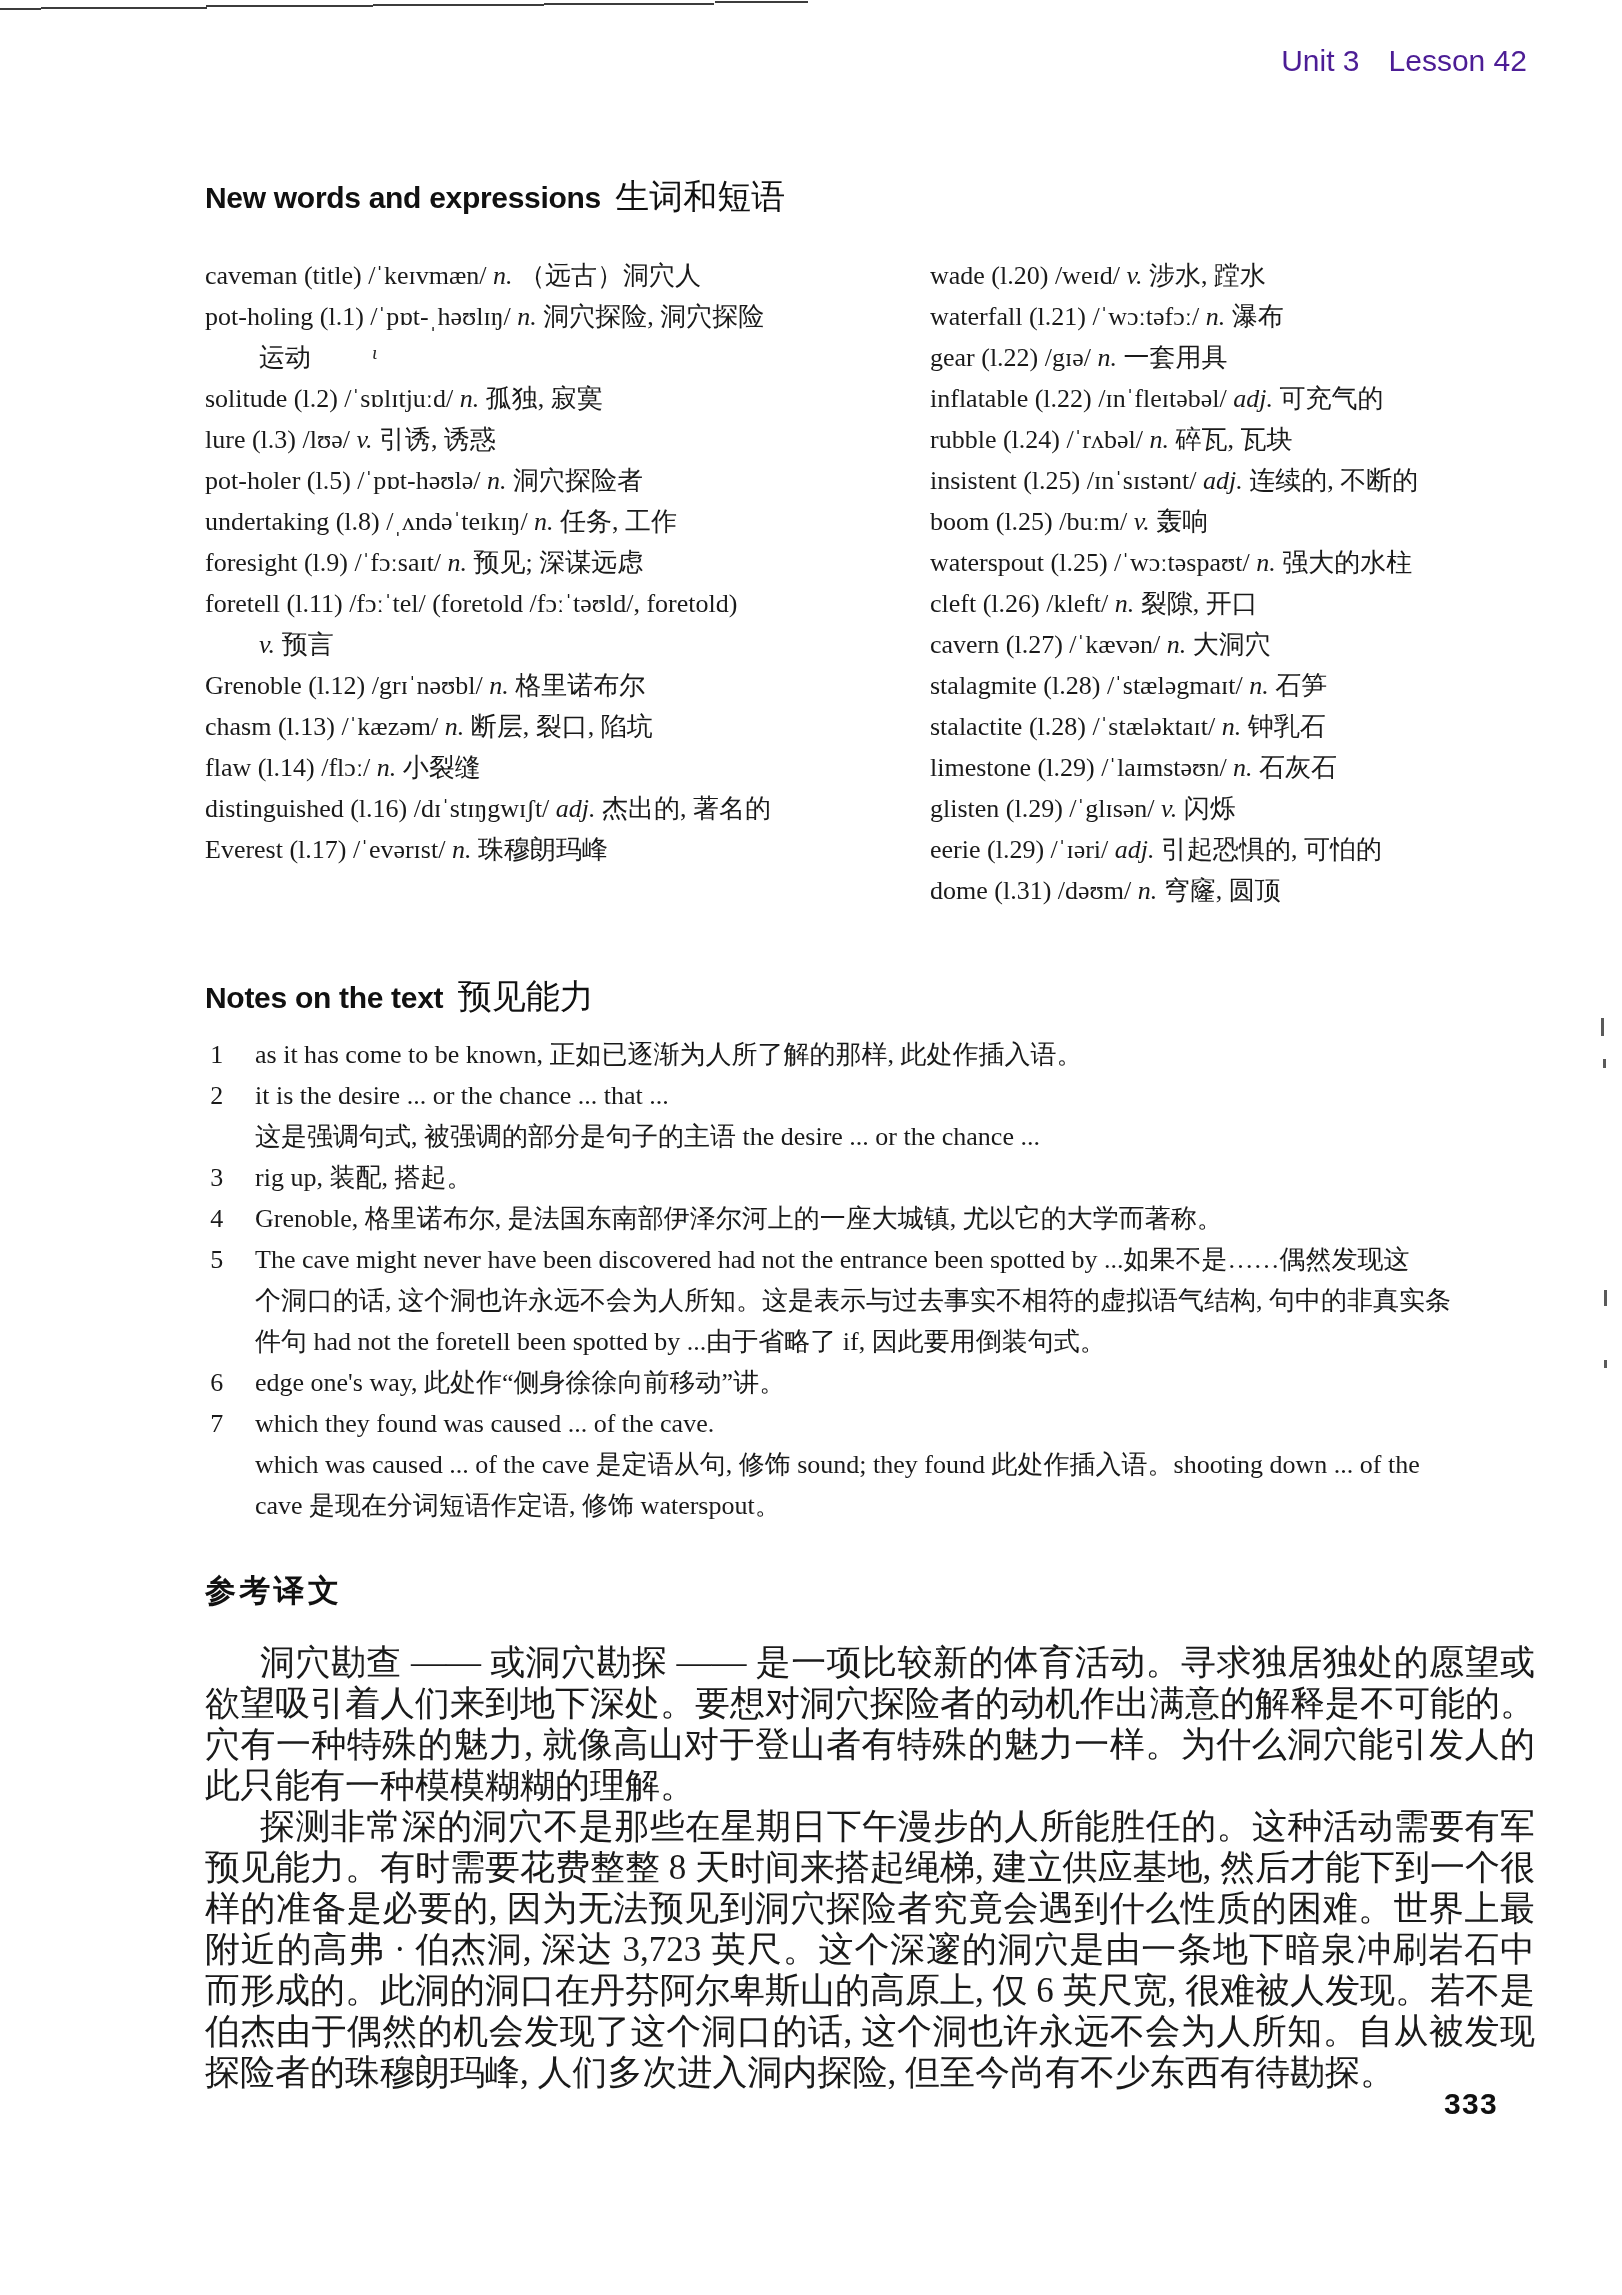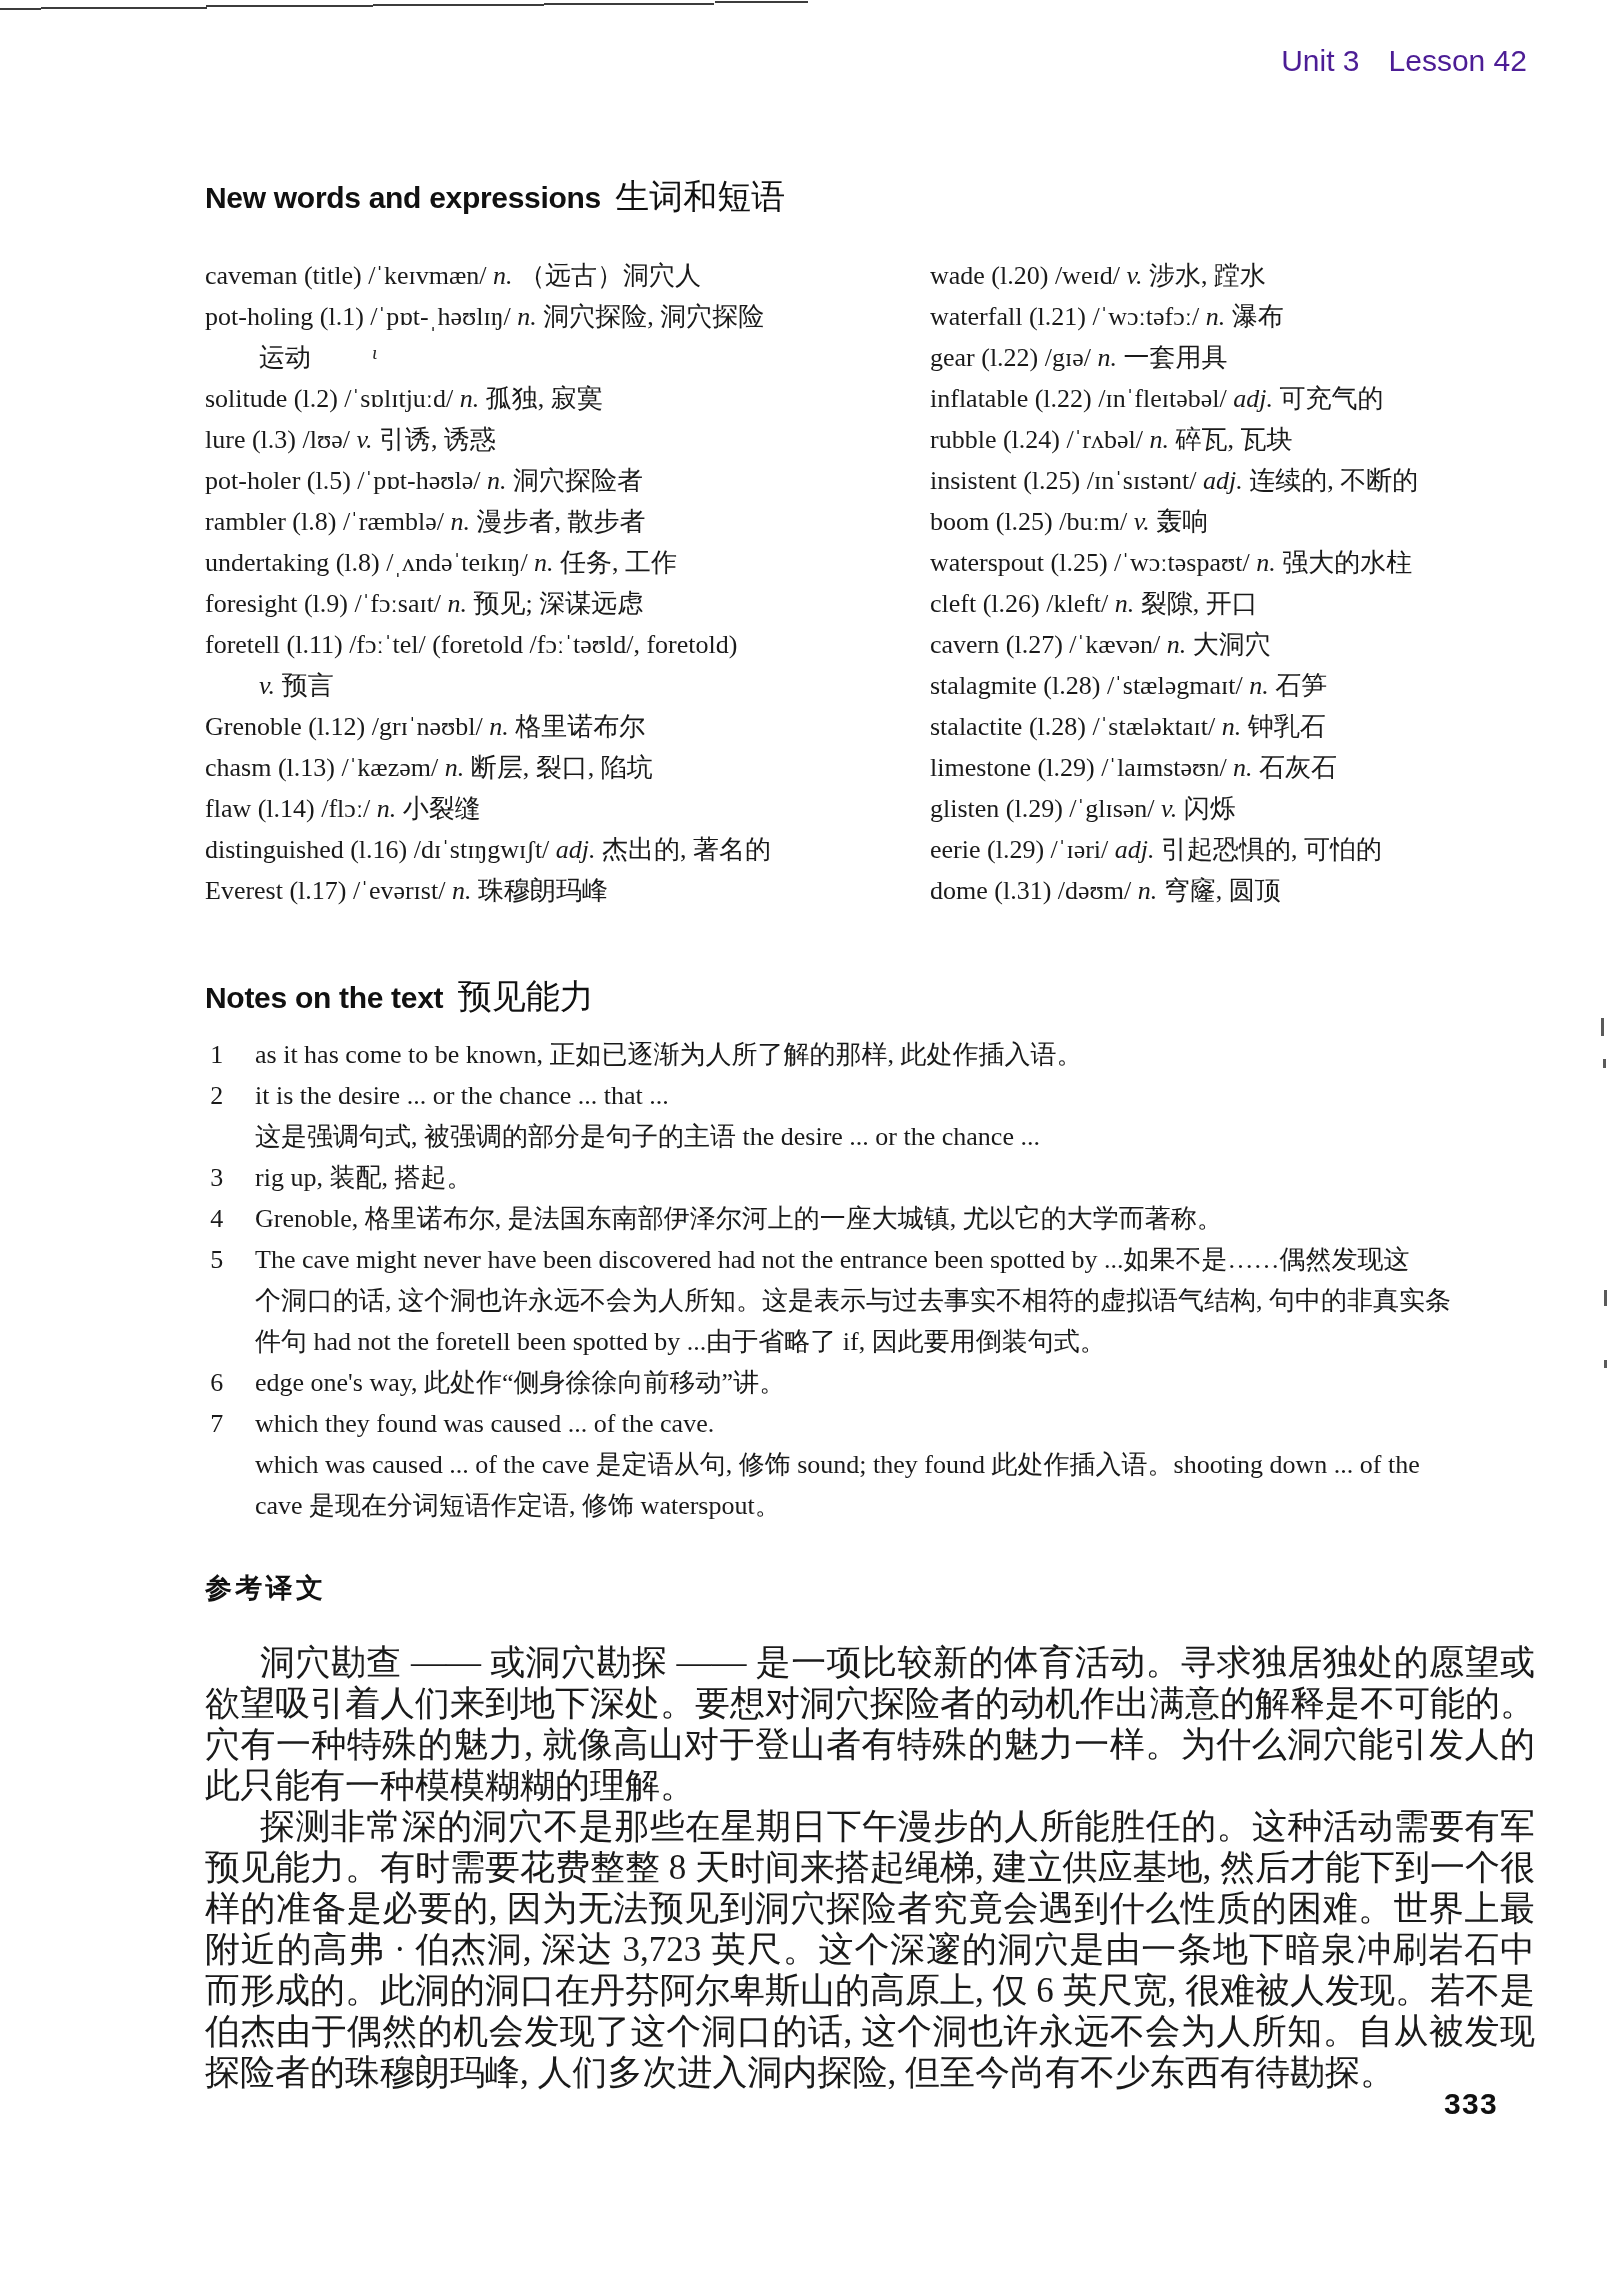--- a/index.html
+++ b/index.html
@@ -37,21 +37,21 @@
 
   
   .notes { position:absolute; left:205px; top:1034px; width:1381px; }
   .nline { position:relative; padding-left:50px; font-size:26px; height:41px; line-height:41px; white-space:nowrap; }
   .nline .nnum { position:absolute; left:5.2px; top:0; }
 
   
   .h-ref {
     position:absolute; left:205px; top:1570px;
     font-family:"Liberation Serif","DejaVu Serif",serif;
-    font-weight:700; font-size:27px; letter-spacing:3.3px; color:#111;
+    font-weight:700; font-size:31px; letter-spacing:3.3px; color:#111;
   }
   .trans { position:absolute; left:205px; top:1642px; width:1330px; }
   .tline { font-size:35px; height:41px; line-height:41px; overflow:hidden; }
   .tline.indent { padding-left:55px; }
   .tline.full { text-align:justify; }
   .tline.full::after { content:""; display:inline-block; width:100%; height:0; vertical-align:top; }
 
   
   .pagenum {
     position:absolute; left:1444px; top:2087px;
@@ -94,21 +94,20 @@
     <span class="h-en">New words and expressions</span><span class="h-zh">生词和短语</span>
   </div>
 
   <div class="vcol vcol-left">
       <div class="vline">caveman (title) /ˈkeɪvmæn/ <i>n.</i> （远古）洞穴人</div>
       <div class="vline">pot-holing (l.1) /ˈpɒt-ˌhəʊlɪŋ/ <i>n.</i> 洞穴探险, 洞穴探险</div>
       <div class="vline indent">运动</div>
       <div class="vline">solitude (l.2) /ˈsɒlɪtjuːd/ <i>n.</i> 孤独, 寂寞</div>
       <div class="vline">lure (l.3) /lʊə/ <i>v.</i> 引诱, 诱惑</div>
       <div class="vline">pot-holer (l.5) /ˈpɒt-həʊlə/ <i>n.</i> 洞穴探险者</div>
-      <div class="vline">rambler (l.8) /ˈræmblə/ <i>n.</i> 漫步者, 散步者</div>
       <div class="vline">undertaking (l.8) /ˌʌndəˈteɪkɪŋ/ <i>n.</i> 任务, 工作</div>
       <div class="vline">foresight (l.9) /ˈfɔːsaɪt/ <i>n.</i> 预见; 深谋远虑</div>
       <div class="vline">foretell (l.11) /fɔːˈtel/ (foretold /fɔːˈtəʊld/, foretold)</div>
       <div class="vline indent"><i>v.</i> 预言</div>
       <div class="vline">Grenoble (l.12) /grɪˈnəʊbl/ <i>n.</i> 格里诺布尔</div>
       <div class="vline">chasm (l.13) /ˈkæzəm/ <i>n.</i> 断层, 裂口, 陷坑</div>
       <div class="vline">flaw (l.14) /flɔː/ <i>n.</i> 小裂缝</div>
       <div class="vline">distinguished (l.16) /dɪˈstɪŋgwɪʃt/ <i>adj.</i> 杰出的, 著名的</div>
       <div class="vline">Everest (l.17) /ˈevərɪst/ <i>n.</i> 珠穆朗玛峰</div>
     </div>

